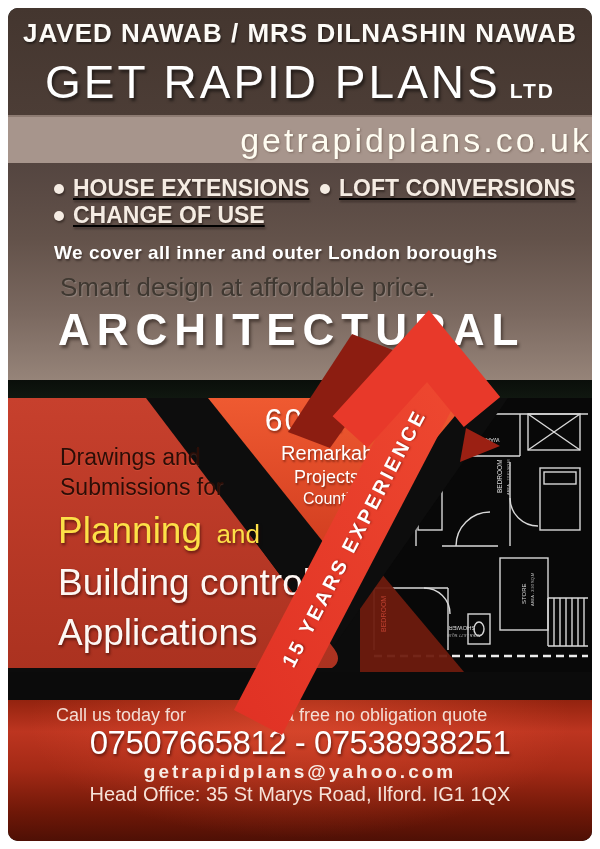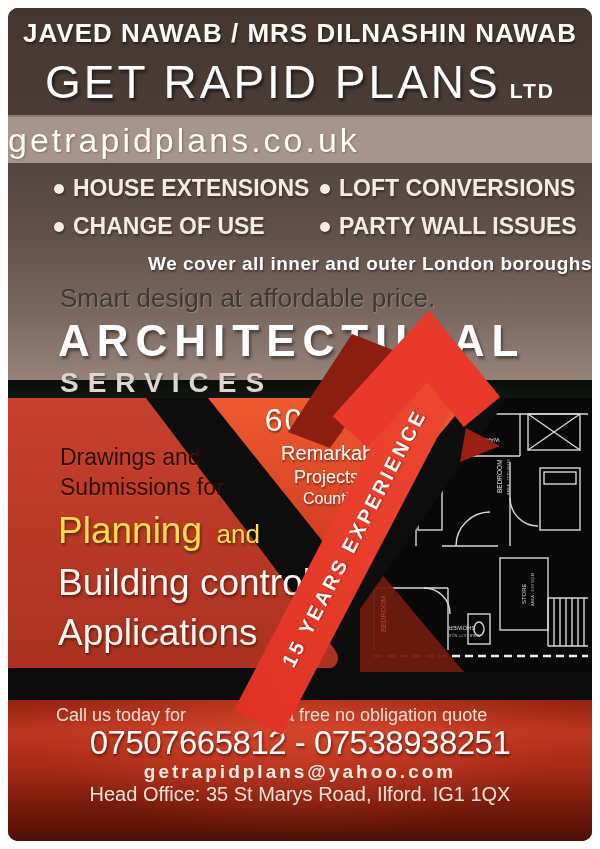--- a/index.html
+++ b/index.html
@@ -10,33 +10,33 @@
   
   .sec-header{height:107px;background:linear-gradient(180deg,#44362f,#4c3d36);
               display:flex;flex-direction:column;align-items:center;justify-content:center;}
   .names{color:#fdfbf7;font-weight:700;font-size:26px;letter-spacing:1px;margin-top:4px;
          text-shadow:1px 2px 2px rgba(0,0,0,.45);}
   .company-row{display:flex;align-items:baseline;margin-top:6px;}
   .company{color:#ffffff;font-weight:400;font-size:46px;letter-spacing:3px;
            text-shadow:2px 3px 3px rgba(0,0,0,.5);}
   .company-suffix{color:#ffffff;font-weight:700;font-size:21px;letter-spacing:2px;margin-left:9px;}
   
-  .sec-web{height:46px;background:#a7958c;display:flex;align-items:center;justify-content:flex-start;
+  .sec-web{height:46px;background:#a7958c;display:flex;align-items:center;justify-content:flex-end;
            border-top:2px solid #8d7b72;}
   .website{color:#fffdf2;font-size:34px;letter-spacing:3px;text-shadow:1px 1px 2px rgba(90,70,60,.5);}
   
   .sec-services{height:217px;background:linear-gradient(180deg,#544540 0%,#63524a 35%,#7b6960 70%,#968479 100%);
                 padding:12px 0 0 46px;box-sizing:border-box;}
-  .svc-grid{display:grid;grid-template-columns:266px 252px;row-gap:11px;}
+  .svc-grid{display:grid;grid-template-columns:266px 252px;text-decoration:underline;}
   .svc-item{display:flex;align-items:center;color:#f5ece3;font-weight:700;font-size:23px;
             text-shadow:1px 2px 2px rgba(30,20,15,.5);white-space:nowrap;}
   .bullet{width:10px;height:10px;border-radius:50%;background:#f5ece3;margin-right:9px;flex:0 0 auto;
           box-shadow:1px 2px 2px rgba(30,20,15,.5);}
   .coverage{margin-top:13px;color:#ffffff;font-weight:700;font-size:19px;letter-spacing:.5px;
-            text-shadow:1px 2px 2px rgba(30,20,15,.5);text-align:right;}
+            text-shadow:1px 2px 2px rgba(30,20,15,.5);}
   .tagline{margin-top:8px;margin-left:6px;color:#3f3831;font-size:26px;
            text-shadow:1px 1px 1px rgba(255,255,255,.22);}
   .arch-title{margin-top:2px;margin-left:4px;color:#ffffff;font-weight:700;font-size:44px;letter-spacing:7px;
               text-shadow:2px 3px 3px rgba(30,20,15,.5);}
   .arch-sub{margin-top:1px;margin-left:6px;color:#dcd6d1;font-weight:700;font-size:28px;letter-spacing:9px;
             text-shadow:1px 2px 2px rgba(30,20,15,.45);}
   
   .black1{height:18px;background:linear-gradient(180deg,#0a0e0a,#101710);}
   .black2{height:28px;background:#0b0b0b;}
   
@@ -104,29 +104,24 @@
           <span>HOUSE EXTENSIONS</span>
         </div>
         <div class="svc-item">
           <span class="bullet"></span>
           <span>LOFT CONVERSIONS</span>
         </div>
         <div class="svc-item">
           <span class="bullet"></span>
           <span>CHANGE OF USE</span>
         </div>
-        <div class="svc-item">
-          <span class="bullet"></span>
-          <span>PARTY WALL ISSUES</span>
-        </div>
       </div>
       <div class="coverage">We cover all inner and outer London boroughs</div>
       <div class="tagline">Smart design at affordable price.</div>
       <div class="arch-title">ARCHITECTURAL</div>
-      <div class="arch-sub">SERVICES</div>
     </div>
 
     <div class="black1"></div>
 
     <div class="sec-middle">
       <svg class="mid-svg" width="584" height="274" viewBox="0 0 584 274">
         <defs>
           <linearGradient id="gRed" x1="0" y1="0" x2="0" y2="1">
             <stop offset="0" stop-color="#c7402d"></stop>
               <stop offset="1" stop-color="#ab3220"></stop>

